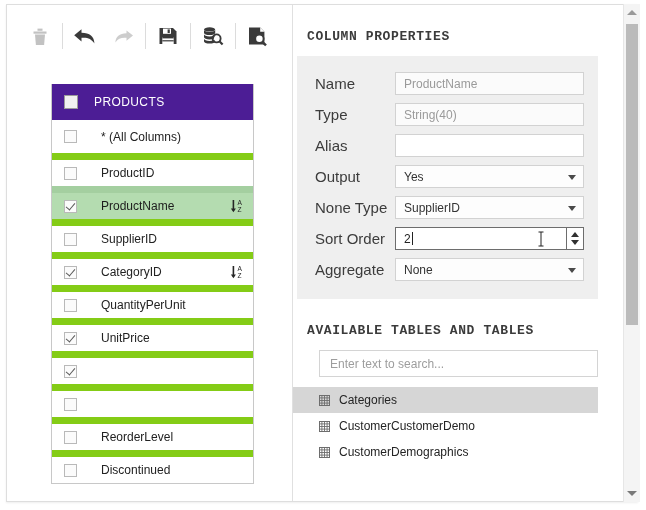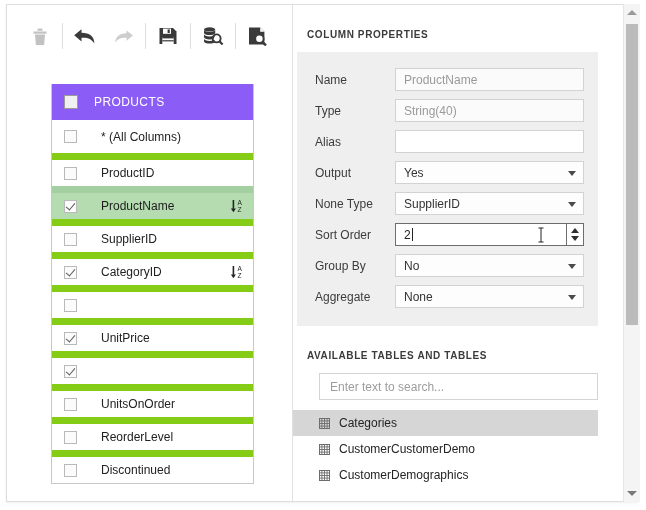--- a/index.html
+++ b/index.html
@@ -75,21 +75,21 @@
     position: absolute;
     left: 44px; top: 79px;
     width: 203px;
     border: 1px solid #c8c8c8;
     border-top: none;
     background: #ffffff;
     box-sizing: border-box;
   }
   #columns-header {
     height: 36px;
-    background: #8b5cf6;
+    background: #4c1d95;
     color: #ffffff;
     display: flex;
     align-items: center;
     padding-left: 12px;
     font-size: 12px;
     letter-spacing: 0.4px;
     box-sizing: border-box;
   }
   #columns-header .hdr-label {
     margin-left: 16px;
@@ -160,44 +160,45 @@
   #right-pane {
     position: absolute;
     left: 286px; top: 0;
     width: 339px; height: 496px;
     background: #ffffff;
     box-sizing: border-box;
     overflow: hidden;
   }
 
   .section-title {
-    font-size: 10px;
+    font-size: 13px;
     font-weight: bold;
     color: #3b3b3b;
     letter-spacing: 0.6px;
     padding: 24px 0 12px 14px;
+    font-family: Liberation Mono, monospace;
   }
 
   #props-box {
     background: #efefef;
     margin: 0 34px 0 4px;
     padding: 12px 0 14px 0;
     box-sizing: border-box;
   }
   .prop-row {
     display: flex;
     align-items: center;
     height: 31px;
     padding: 0 14px 0 18px;
     box-sizing: border-box;
   }
   .prop-label {
     width: 80px;
     flex: 0 0 80px;
-    font-size: 12px;
+    font-size: 15px;
     color: #3c3c3c;
   }
   .prop-field {
     flex: 1 1 auto;
     height: 23px;
     border: 1px solid #d2d2d2;
     background: #fbfbfb;
     box-sizing: border-box;
     display: flex;
     align-items: center;
@@ -449,31 +450,31 @@
               <span class="col-label">CategoryID</span>
               <svg class="sort-icon" width="15" height="16" viewBox="0 0 15 16">
                 <line x1="3.4" y1="2" x2="3.4" y2="12.6" stroke="#262626" stroke-width="1.6"></line>
                 <path d="M0.9 10.6 L3.4 14.2 L5.9 10.6 Z" fill="#262626"></path>
                 <text x="7.4" y="7.4" font-family="Liberation Sans, sans-serif" font-size="6.6" fill="#262626">A</text>
                 <text x="7.4" y="14.4" font-family="Liberation Sans, sans-serif" font-size="6.6" fill="#262626">Z</text>
               </svg>
             </div>
             <div class="col-row">
               <span class="cbx"></span>
+              <span class="col-label">QuantityPerUnit</span>
             </div>
             <div class="col-row">
               <span class="cbx checked"></span>
               <span class="col-label">UnitPrice</span>
             </div>
             <div class="col-row">
               <span class="cbx checked"></span>
             </div>
             <div class="col-row">
               <span class="cbx"></span>
-              <span class="col-label">UnitsOnOrder</span>
             </div>
             <div class="col-row">
               <span class="cbx"></span>
               <span class="col-label">ReorderLevel</span>
             </div>
             <div class="col-row">
               <span class="cbx"></span>
               <span class="col-label">Discontinued</span>
             </div>
           </div>
@@ -529,27 +530,20 @@
                 <line x1="1.5" y1="1" x2="6.5" y2="1" stroke="#222" stroke-width="1"></line>
                 <line x1="1.5" y1="15" x2="6.5" y2="15" stroke="#222" stroke-width="1"></line>
               </svg>
               <span class="spinner">
                 <span class="spin-up"></span>
                 <span class="spin-dn"></span>
               </span>
             </span>
           </div>
           <div class="prop-row">
-            <span class="prop-label">Group By</span>
-            <span class="prop-field dropdown">
-              <span>No</span>
-              <span class="caret"></span>
-            </span>
-          </div>
-          <div class="prop-row">
             <span class="prop-label">Aggregate</span>
             <span class="prop-field dropdown">
               <span>None</span>
               <span class="caret"></span>
             </span>
           </div>
         </div>
 
       <div class="section-title">AVAILABLE TABLES AND TABLES</div>
 

